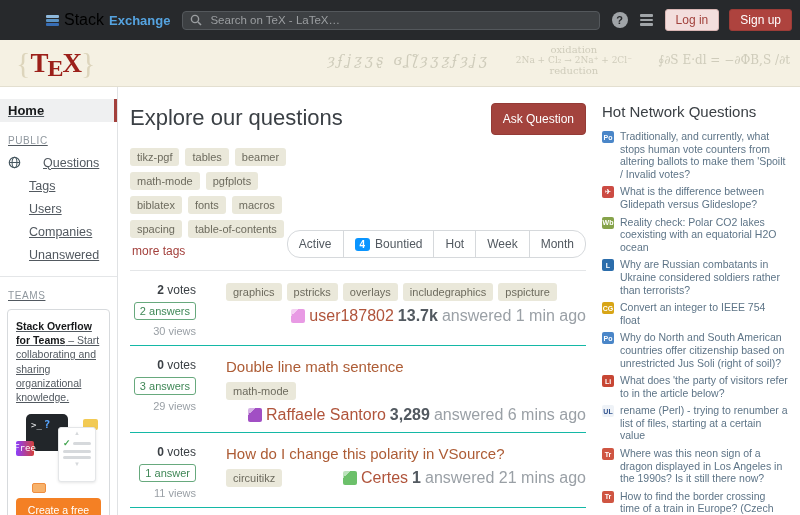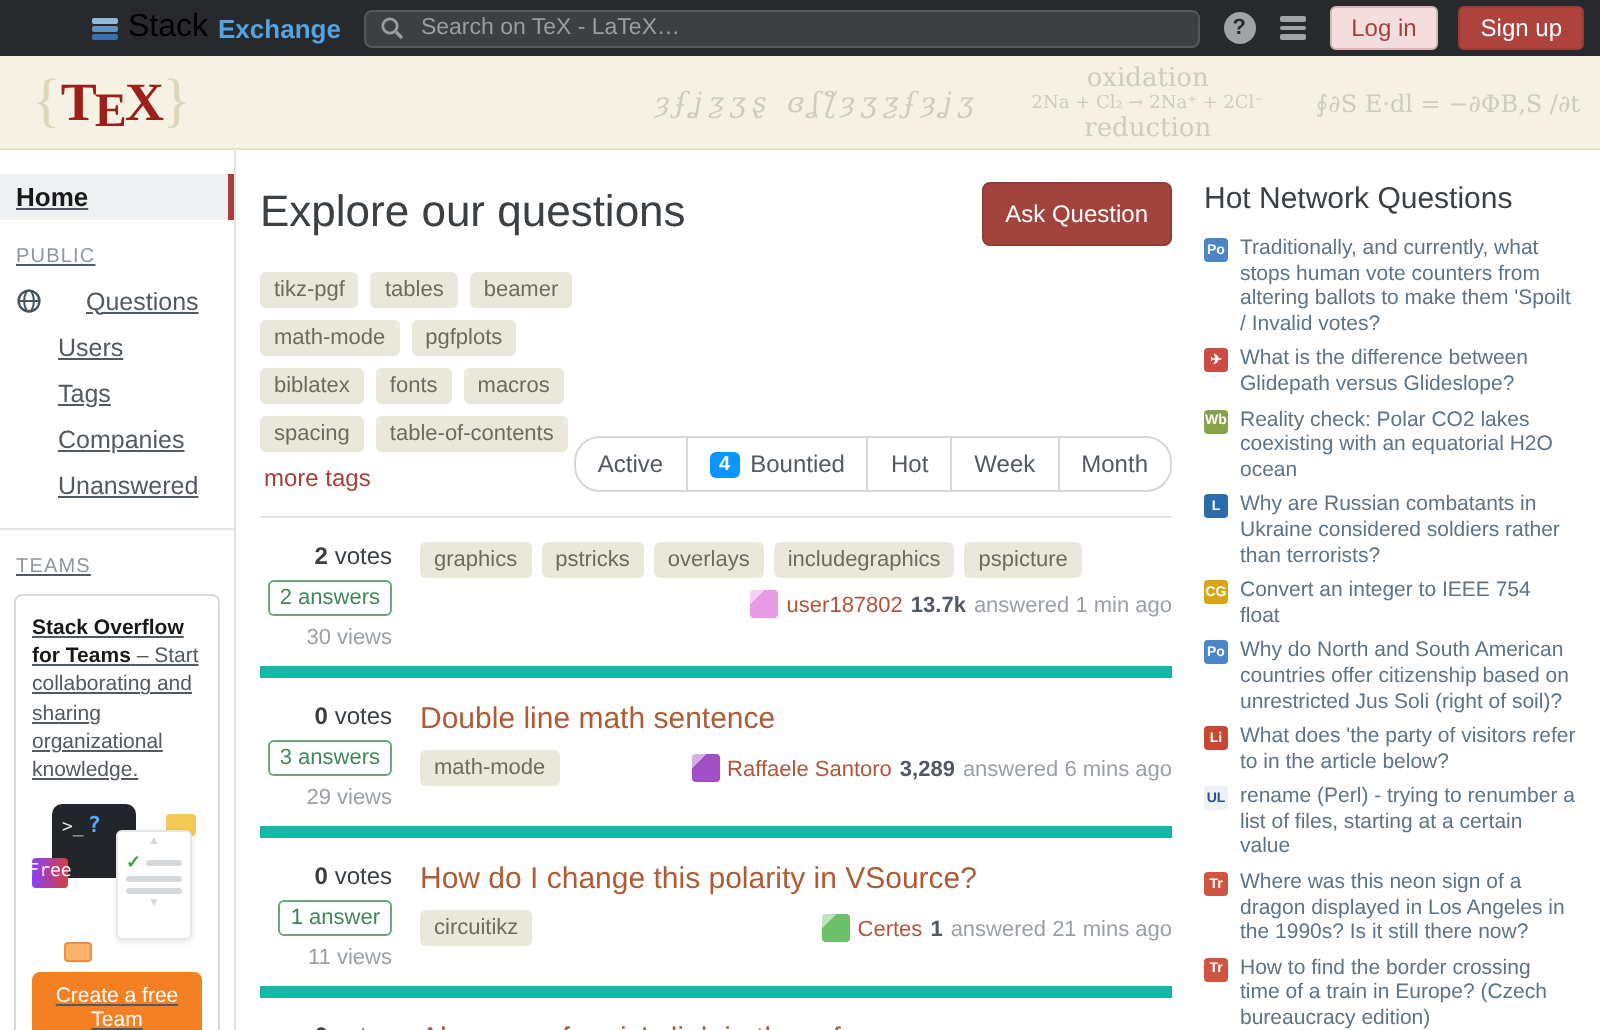--- a/index.html
+++ b/index.html
@@ -1,20 +1,20 @@
 <!DOCTYPE html>
 <html><head>
 <meta charset="utf-8">
 <style>
   * { box-sizing: border-box; }
   html,body { margin:0; padding:0; width:800px; height:515px; overflow:hidden;
     font-family:"Liberation Sans", sans-serif; background:#fff; }
 
   
-  .topbar { height:28px; background:#27292c; display:flex; align-items:center;
+  .topbar { height:40px; background:#27292c; display:flex; align-items:center;
     padding:0 8px 0 46px; gap:12px; }
   .se-logo { display:flex; align-items:center; gap:5px; cursor:pointer; flex:none; }
   .se-logo-icon { display:flex; flex-direction:column; gap:1px; }
   .se-logo-icon i { width:13px; height:3px; border-radius:1px; display:block; }
   .se-logo-icon i:nth-child(1){ background:#8fb9dd; }
   .se-logo-icon i:nth-child(2){ background:#5b93c4; }
   .se-logo-icon i:nth-child(3){ background:#376db5; }
   .se-exchange { color:#55a3e0; font-weight:bold; font-size:13px; }
   .search { flex:1; max-width:552px; height:19px; background:#3d4043; border:1px solid #54585c;
     border-radius:4px; display:flex; align-items:center; padding:0 7px; gap:6px; }
@@ -38,21 +38,21 @@
   .tex-logo { margin-left:16px; font-family:"Liberation Serif", serif; cursor:pointer;
     display:flex; align-items:center; }
   .tex-logo .brace { color:#ddd5bc; font-size:30px; font-weight:400; line-height:1; }
   .tex-logo .lt { color:#9c201a; font-size:27px; font-weight:bold; letter-spacing:-1px; line-height:1; }
   .tex-logo .le { color:#9c201a; font-size:24px; font-weight:bold; position:relative; top:5px;
     letter-spacing:-1px; line-height:1; }
   .watermark { position:absolute; right:10px; top:4px; display:flex; gap:26px; align-items:center;
     color:#cfccbb; font-family:"DejaVu Serif","DejaVu Sans",serif; pointer-events:none; }
   .wm-script { font-style:italic; font-size:14px; letter-spacing:3px; white-space:nowrap; }
   .wm-chem { font-size:9px; text-align:center; }
-  .wm-chem .lbl { display:block; font-size:13px; }
+  .wm-chem .lbl { display:block; font-size:10px; }
   .wm-int { font-size:12px; }
 
   
   .content { display:flex; height:440px; }
 
   
   .left-sidebar { width:118px; flex:none; border-right:1px solid #e0e2e4; padding-top:12px;
     color:#525960;text-decoration:underline; }
   .nav-home { height:23px; line-height:23px; padding-left:8px; font-weight:bold; font-size:13px;
     color:#17191b; background:#eff0f1; border-right:3px solid #a3403c; cursor:pointer; }
@@ -100,31 +100,31 @@
     cursor:pointer; white-space:nowrap; }
   .more-tags { color:#a3403c; font-size:12px; cursor:pointer; margin-left:2px; }
   .tab-group { display:flex; border:1px solid #d6d9dc; border-radius:13px; overflow:hidden;
     background:#fff; flex:none; }
   .tab { padding:6px 11px; font-size:12px; color:#525960; border-left:1px solid #d6d9dc;
     display:flex; align-items:center; gap:5px; cursor:pointer; white-space:nowrap; }
   .tab:first-child { border-left:none; }
   .badge { background:#0a95ff; color:#fff; border-radius:3px; font-size:10px; font-weight:bold;
     padding:1px 5px; }
   .q-list { margin-top:12px; border-top:1px solid #e4e6e8; }
-  .qrow { display:flex; padding:12px 0 8px; border-bottom:6px solid #14b8a6; min-height:64px; }
+  .qrow { display:flex; padding:12px 0 8px; border-bottom:1px solid #14b8a6; min-height:64px;gap:16px; }
   .qstats { width:80px; flex:none; display:flex; flex-direction:column; align-items:flex-end;
     gap:5px; padding-right:14px; font-size:12px; color:#3b4045; }
   .qvotes b { font-weight:bold; }
   .qans.ok { border:1px solid #67a97d; color:#3f8756; border-radius:3px; padding:2px 5px;
     font-size:11px; }
   .qviews { font-size:11px; color:#9aa0a6; }
   .qbody { flex:1; display:flex; flex-direction:column; min-width:0; }
   .qtitle { font-size:15px; color:#ad5c35; margin-bottom:7px; cursor:pointer; text-decoration:none; }
   .qmeta { display:flex; flex-wrap:wrap; gap:6px 5px; align-items:center; }
-  .quser { margin-left:auto; display:flex; align-items:flex-end; gap:4px; font-size:11px;
+  .quser { margin-left:auto; display:flex; align-items:center; gap:4px; font-size:16px;
     color:#9aa0a6; white-space:nowrap; }
   .avatar { width:14px; height:14px; border-radius:2px; display:inline-block; flex:none;
     background-image:linear-gradient(135deg, rgba(255,255,255,.55) 25%, rgba(255,255,255,0) 25%); }
   .uname { color:#b0543b; cursor:pointer; text-decoration:none; }
   .urep { color:#525960; font-weight:bold; }
 
   
   .right-sidebar { width:200px; flex:none; padding:16px 12px 0 2px; }
   .right-sidebar h2 { font-size:15px; font-weight:400; color:#3b4045; margin:0 0 10px; }
   .hq-list { list-style:none; margin:0; padding:0; }
@@ -190,22 +190,22 @@
     <div class="nav-home">Home</div>
     <div class="nav-label">PUBLIC</div>
     <div class="nav-item">
       <svg width="13" height="13" viewBox="0 0 14 14">
           <circle cx="7" cy="7" r="5.6" fill="none" stroke="#45565f" stroke-width="1.3"></circle>
           <ellipse cx="7" cy="7" rx="2.6" ry="5.6" fill="none" stroke="#45565f" stroke-width="1.1"></ellipse>
           <line x1="1.4" y1="7" x2="12.6" y2="7" stroke="#45565f" stroke-width="1.1"></line>
         </svg>
       <span>Questions</span>
     </div>
+    <div class="nav-sub">Tags</div>
     <div class="nav-sub">Users</div>
-    <div class="nav-sub">Tags</div>
     <div class="nav-sub">Companies</div>
     <div class="nav-sub">Unanswered</div>
     <div class="teams-sep"></div>
     <div class="nav-label">TEAMS</div>
     <div class="teams-card">
       <div><span class="tc-title">Stack Overflow for Teams</span><span> – Start collaborating and sharing organizational knowledge.</span></div>
       <div class="illus">
         <div class="il-term"><span>&gt;_</span><span class="q">?</span></div>
         <div class="il-bubble-y"></div>
         <div class="il-free">Free</div>

